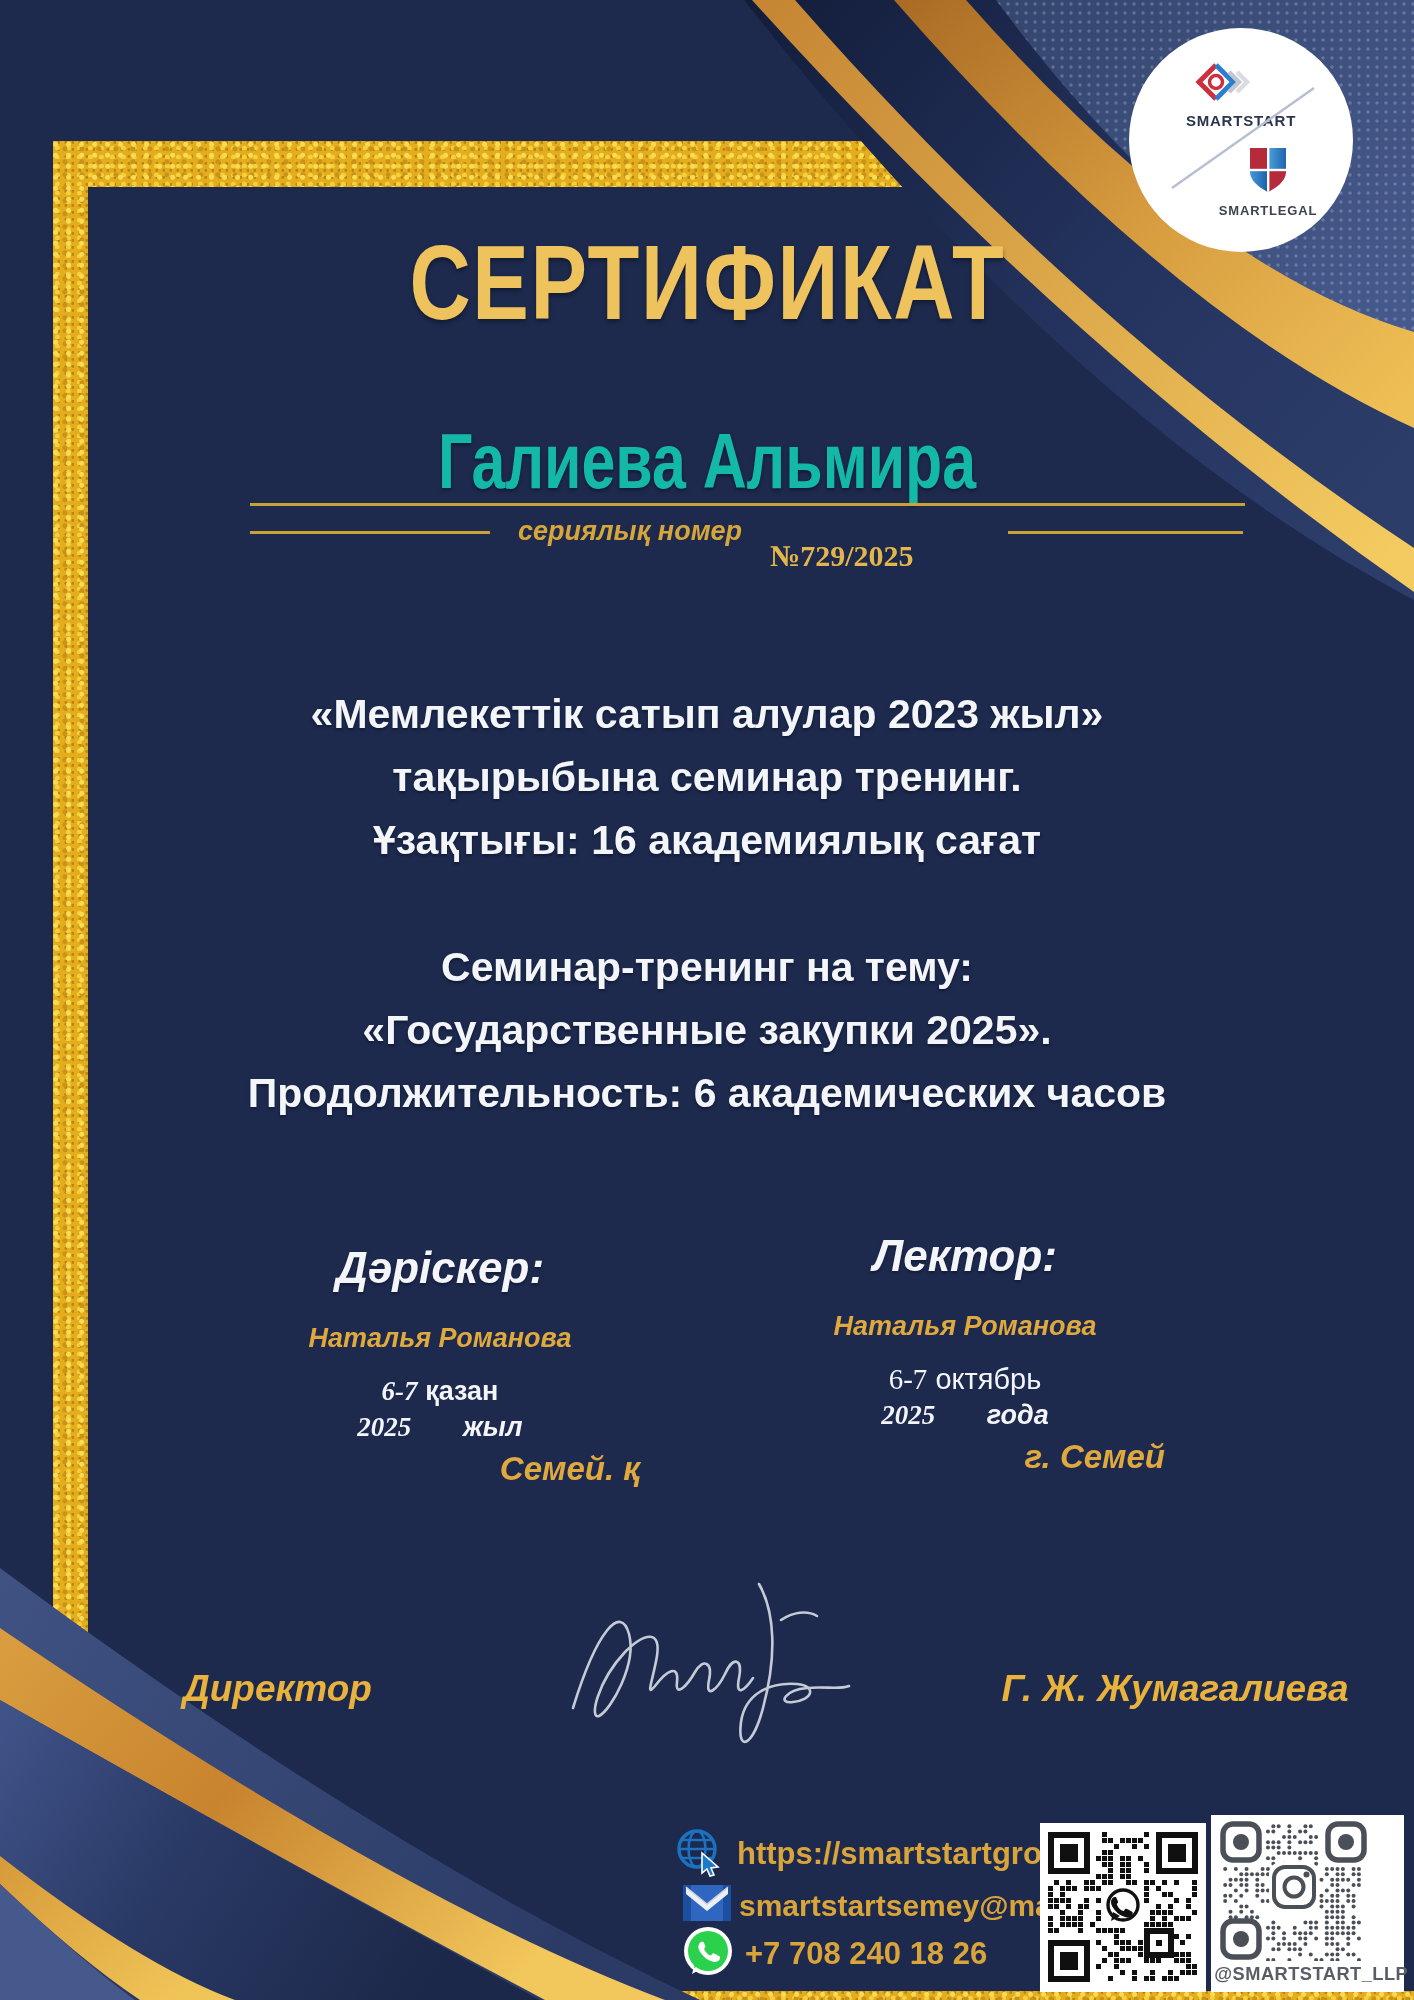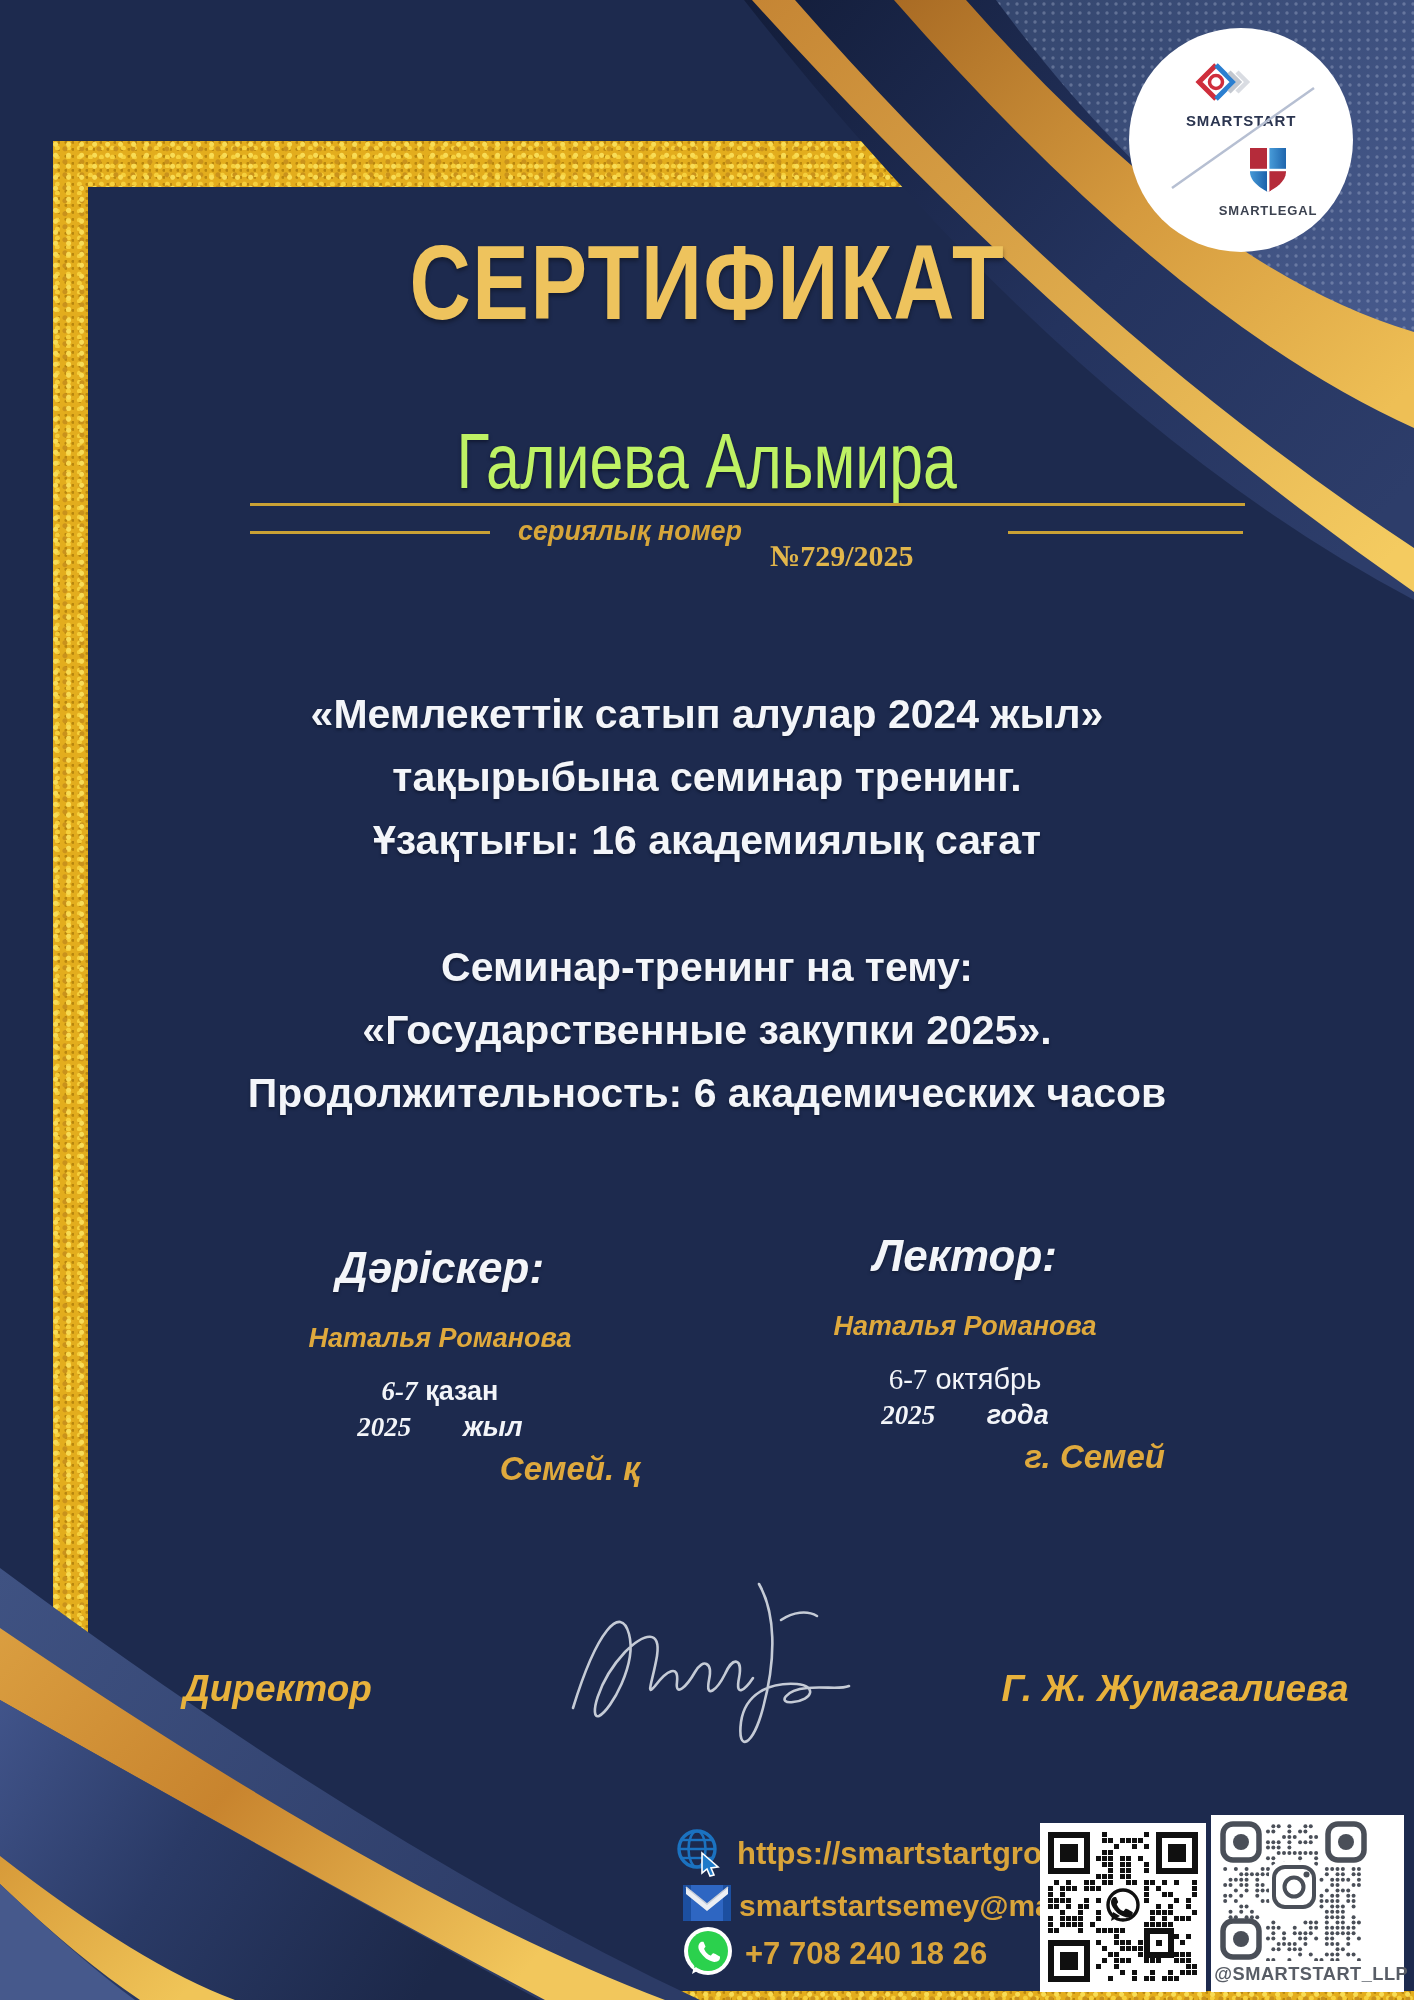--- a/index.html
+++ b/index.html
@@ -15,21 +15,21 @@
       radial-gradient(circle at 85% 20%, #b8860e 0 1px, rgba(0,0,0,0) 2px);
     background-size:13px 11px,17px 13px,11px 9px,7px 7px;}
   .frame-top{left:53px;top:141px;width:1361px;height:46px;}
   .frame-left{left:53px;top:141px;width:35px;height:1859px;}
   .frame-bottom{left:53px;top:1991px;width:1361px;height:9px;}
   
   .center{left:0;width:1414px;text-align:center;}
   .cond{display:inline-block;transform:scaleX(.8);transform-origin:center;}
   .title{top:222px;font-size:106px;font-weight:bold;color:#eec35d;letter-spacing:2px;
          text-shadow:0 3px 5px rgba(0,0,0,.35);white-space:nowrap;}
-  .name{top:416px;font-size:78px;font-weight:normal;color:#bef264;
+  .name{top:416px;font-size:78px;font-weight:bold;color:#14b8a6;
         text-shadow:0 2px 4px rgba(8,14,32,.6);white-space:nowrap;}
   .rule{background:#c9a135;height:3px;}
   .serial-label{left:500px;top:516px;width:260px;text-align:center;font-size:27px;font-weight:bold;
                 font-style:italic;color:#d7a63a;}
   .serial-number{left:770px;top:513px;width:160px;text-align:left;font-size:30px;font-weight:bold;
                  font-family:"Liberation Serif","DejaVu Serif",serif;color:#e2b64b;margin-top:26px;}
   .body-block{font-size:41px;font-weight:bold;line-height:63px;color:#f3f5f9;
               text-shadow:0 2px 3px rgba(8,14,32,.55);}
   .body-kk{top:683px;}
   .body-ru{top:936px;}
@@ -165,21 +165,21 @@
   <div class="abs center name">
     <span class="cond" style="transform:scaleX(.78);">Галиева Альмира</span>
   </div>
   <div class="abs rule" style="left:250px;top:503px;width:995px;"></div>
   <div class="abs rule" style="left:250px;top:531px;width:240px;"></div>
   <div class="abs serial-label">сериялық номер</div>
   <div class="abs serial-number">№729/2025</div>
   <div class="abs rule" style="left:1008px;top:531px;width:235px;"></div>
 
   <div class="abs center body-block body-kk">
-    <div>«Мемлекеттік сатып алулар 2024 жыл»</div>
+    <div>«Мемлекеттік сатып алулар 2023 жыл»</div>
     <div>тақырыбына семинар тренинг.</div>
     <div>Ұзақтығы: 16 академиялық сағат</div>
   </div>
   <div class="abs center body-block body-ru">
     <div>Семинар-тренинг на тему:</div>
     <div>«Государственные закупки 2025».</div>
     <div>Продолжительность: 6 академических часов</div>
   </div>
 
   <div class="col col-kk">

